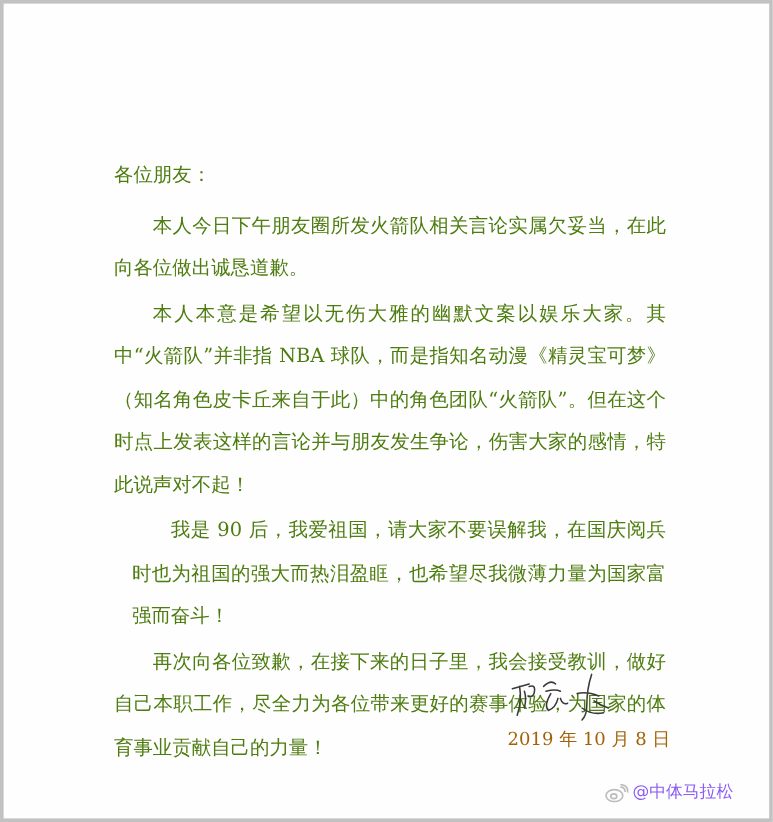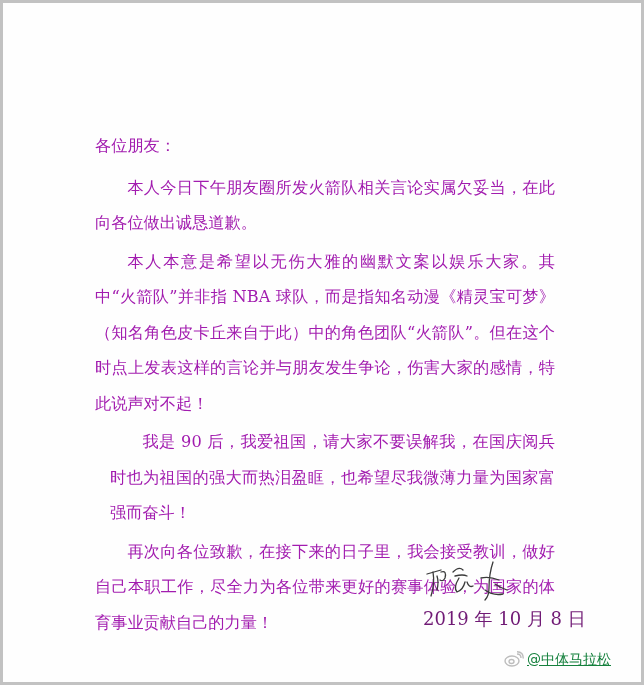--- a/index.html
+++ b/index.html
@@ -34,21 +34,21 @@
     color: #3a3a3e;
     font-weight: normal;
   }
   .body-text {
     position: absolute;
     left: 92px;
     top: 125px;
     width: 460px;
     font-size: 16.2px;
     line-height: 35.5px;
-    color: #a21caf;
+    color: #4d7c0f;
   }
   .salutation {
     margin: 0;
   }
   .para {
     margin: 0;
     text-indent: 2em;
     text-align: justify;
   }
   .para.p1 { margin-top: 6px; }
@@ -59,34 +59,33 @@
     position: absolute;
     left: 420px;
     top: 557px;
     width: 100px;
     height: 46px;
   }
   .date {
     position: absolute;
     left: 420px;
     top: 604px;
-    font-size: 18px;
-    color: #701a75;
+    font-size: 15px;
+    color: #a16207;
   }
   .watermark {
     position: absolute;
     left: 501px;
     top: 648px;
     font-family: "DejaVu Sans", "Liberation Sans", sans-serif;
     font-size: 14px;
-    color: #15803d;
+    color: #8b5cf6;
     display: flex;
-    align-items: flex-start;
+    align-items: flex-end;
     gap: 3px;
-    text-decoration: underline;
   }
   .watermark svg { display: block; }
 </style>
 </head>
 <body>
 
 <div class="frame">
 
 
   <div class="body-text">

